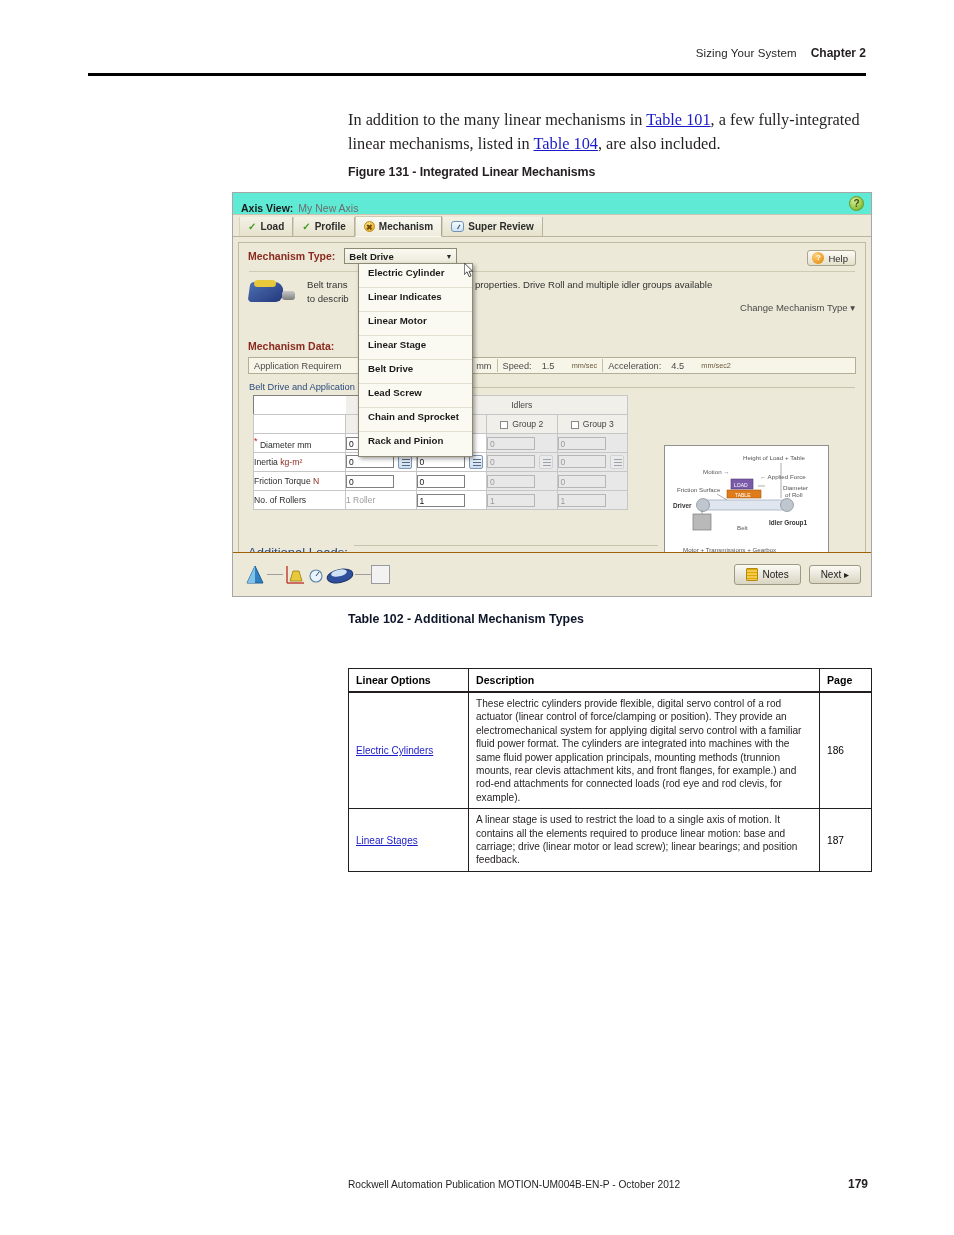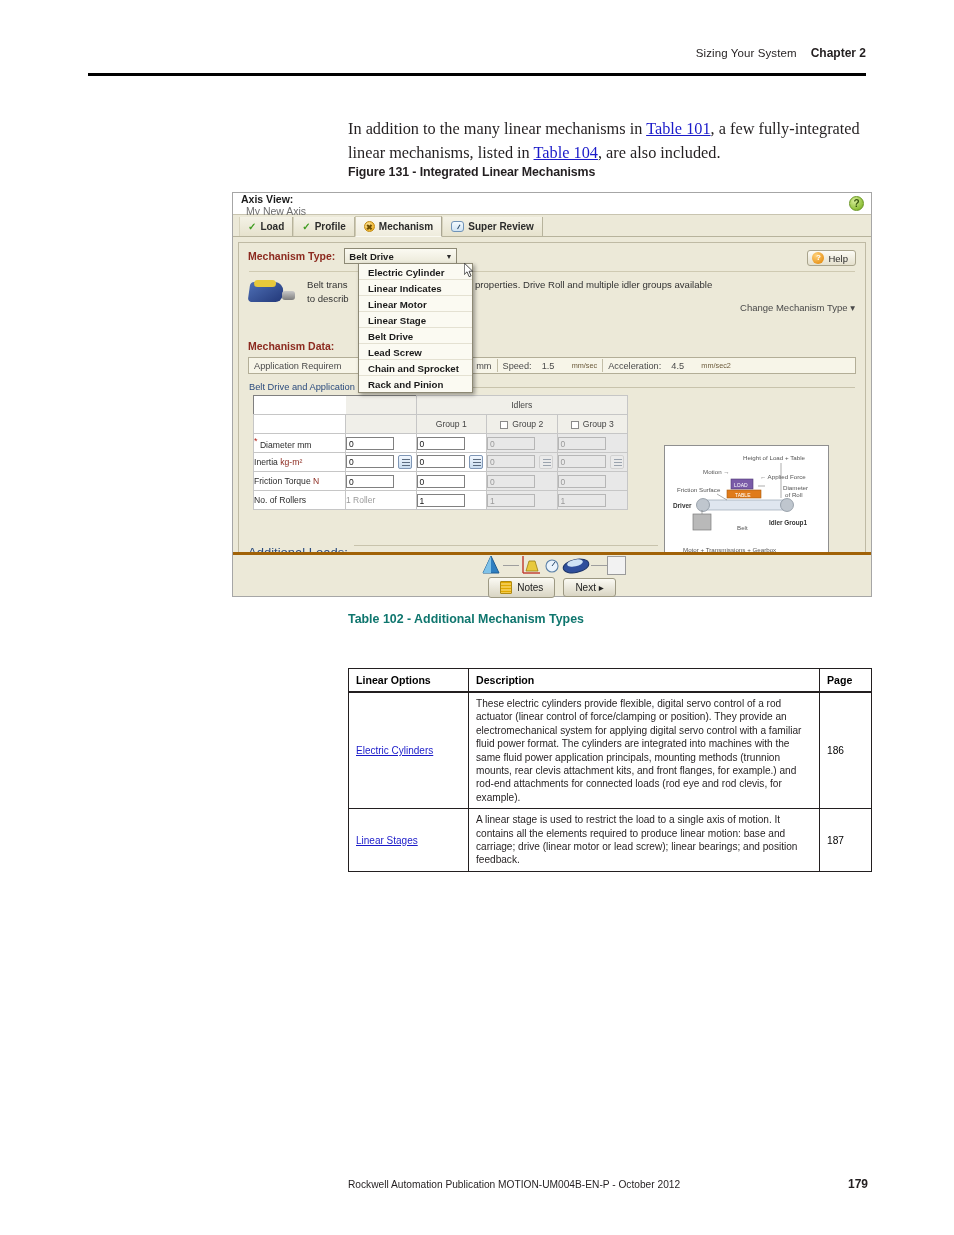--- a/index.html
+++ b/index.html
@@ -16,40 +16,40 @@
     display:flex; justify-content:flex-end; align-items:baseline; gap:14px;
   }
   .hdr-running { font-size:11.5px; color:#231f20; letter-spacing:.1px; }
   .hdr-chapter { font-size:12px; font-weight:bold; color:#231f20; }
   .hdr-rule {
     position:absolute; left:88px; top:73px; width:778px; height:3px; background:#000;
   }
 
   
   .body-copy {
-    position:absolute; left:348px; top:101px; width:520px;
+    position:absolute; left:348px; top:92px; width:520px;
     font-family:"Liberation Serif", serif; font-size:16.3px; line-height:24px;
     color:#231f20;
   }
   .body-copy a { color:#1a1ac9; text-decoration:underline; }
 
   .fig-caption {
     position:absolute; left:348px; top:165px; font-size:12.4px; font-weight:bold;
     color:#231f20; letter-spacing:-.1px;
   }
 
   
   .shot {
     position:absolute; left:232px; top:192px; width:640px; height:405px;
     background:#ece9d8; border:1px solid #a6a6a6;
     font-family:"Liberation Sans", sans-serif;
   }
   .shot-titlebar {
-    height:22px; background:#ffffff; border-bottom:1px solid #c8c4b0;
-    display:flex; align-items:flex-start; padding:0 8px; position:relative;flex-direction:column;
+    height:22px; background:#5eead4; border-bottom:1px solid #c8c4b0;
+    display:flex; align-items:flex-end; padding:0 8px; position:relative;
   }
   .shot-title-k { font-size:10.5px; font-weight:bold; color:#1a1a1a; }
   .shot-title-v { font-size:10.5px; color:#6d6d6d; margin-left:5px; }
   .help-circle {
     position:absolute; right:7px; top:3px; width:15px; height:15px; border-radius:50%;
     background:radial-gradient(circle at 35% 30%, #d8ee9a, #8fc03a 70%, #6a9623);
     border:1px solid #6a9623; color:#39560f; font-size:10px; font-weight:bold;
     text-align:center; line-height:14px;
   }
 
@@ -201,53 +201,53 @@
   .addl-head .rule { flex:1; height:1px; background:#c8c3ac; }
   .addl-row { display:flex; align-items:center; gap:6px; margin-top:7px; padding-left:8px; font-size:9.2px; color:#3a3a3a; }
   .addl-row .kg { color:#8c2a1f; font-size:9px; }
   .mand {
     position:absolute; right:8px; top:322px; font-size:8.7px; color:#8c2a1f;
   }
 
   
   .shot-footer {
     position:absolute; left:0; bottom:0; width:100%; height:44px;
-    background:#ece9d8; border-top:3px solid #a16207; display:flex;
-    align-items:center; justify-content:center; padding:0 10px;flex-direction:column;
+    background:#ece9d8; border-top:1px solid #a16207; display:flex;
+    align-items:center; justify-content:space-between; padding:0 10px;
   }
   .flowicons { display:flex; align-items:center; }
   .flowline { width:16px; height:1px; background:#9e9e9e; }
   .sqbox { width:19px; height:19px; border:1px solid #9a9a9a; background:#f2f2f2; }
   .fbtns { display:flex; align-items:center; gap:8px; }
   .btn {
     background:linear-gradient(#fbfaf4,#d9d5c3); border:1px solid #9d9983; border-radius:3px;
     font-size:10px; color:#222; padding:3px 11px; display:flex; align-items:center; gap:5px;
   }
   .notepad {
     width:12px; height:13px; background:#f2c94c; border:1px solid #b08a12; border-radius:1px;
     background-image:repeating-linear-gradient(#e0a800 0 1px, transparent 1px 3px);
   }
 
   
   .dropdown {
     position:absolute; left:125px; top:70px; width:115px; z-index:40;
     background:#fbfaf2; border:1px solid #8d8975; box-shadow:2px 2px 4px rgba(0,0,0,.35);
   }
   .dd-item {
-    height:16px; line-height:17px; padding:0 0 0 9px; font-size:9.7px; font-weight:bold;
+    height:24px; line-height:17px; padding:0 0 0 9px; font-size:9.7px; font-weight:bold;
     color:#1b1b1b; border-bottom:1px solid #e4e1d2;
   }
   .dd-item:last-child { border-bottom:none; }
   .cursor {
     position:absolute; left:231px; top:70px; width:11px; height:15px; z-index:50;
   }
 
   
   .tbl-caption {
-    position:absolute; left:348px; top:612px; font-size:12.4px; font-weight:bold; color:#0f766e;
+    position:absolute; left:348px; top:612px; font-size:12.4px; font-weight:bold; color:#0f172a;
   }
   table.doc {
     position:absolute; left:348px; top:668px; width:524px; border-collapse:collapse;
     font-family:"Liberation Sans", sans-serif;
   }
   table.doc th, table.doc td {
     border:1px solid #231f20; vertical-align:middle; padding:4px 7px;
   }
   table.doc thead th {
     font-size:10.6px; font-weight:bold; text-align:left; border-bottom:2px solid #231f20;

